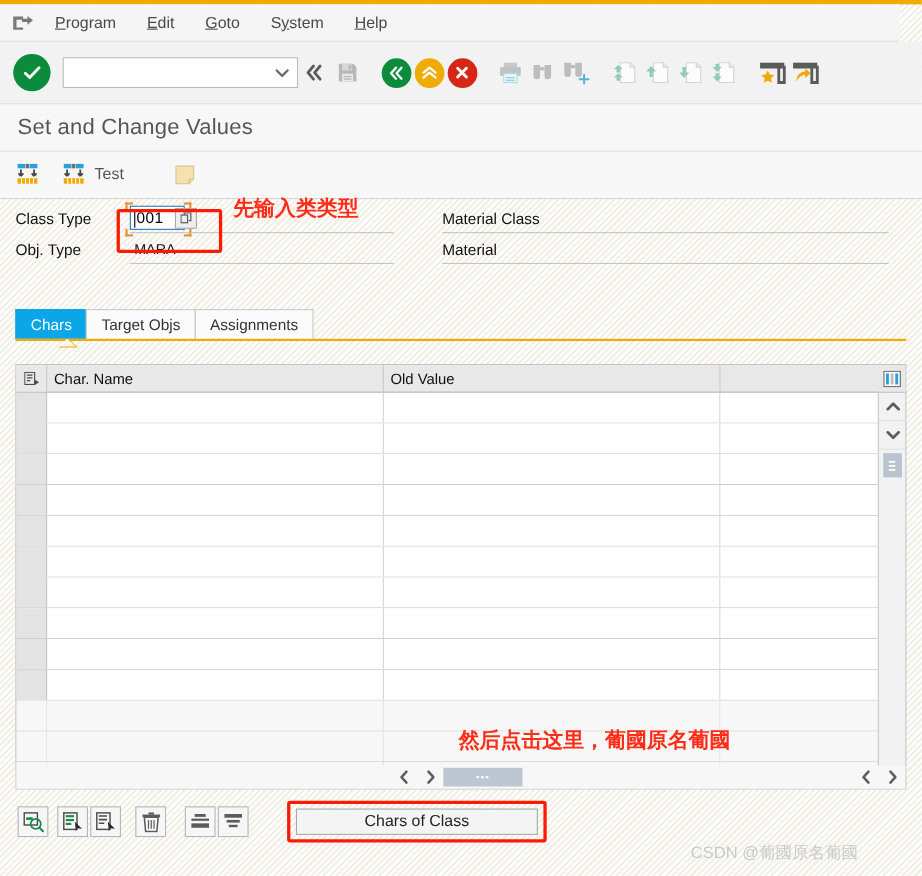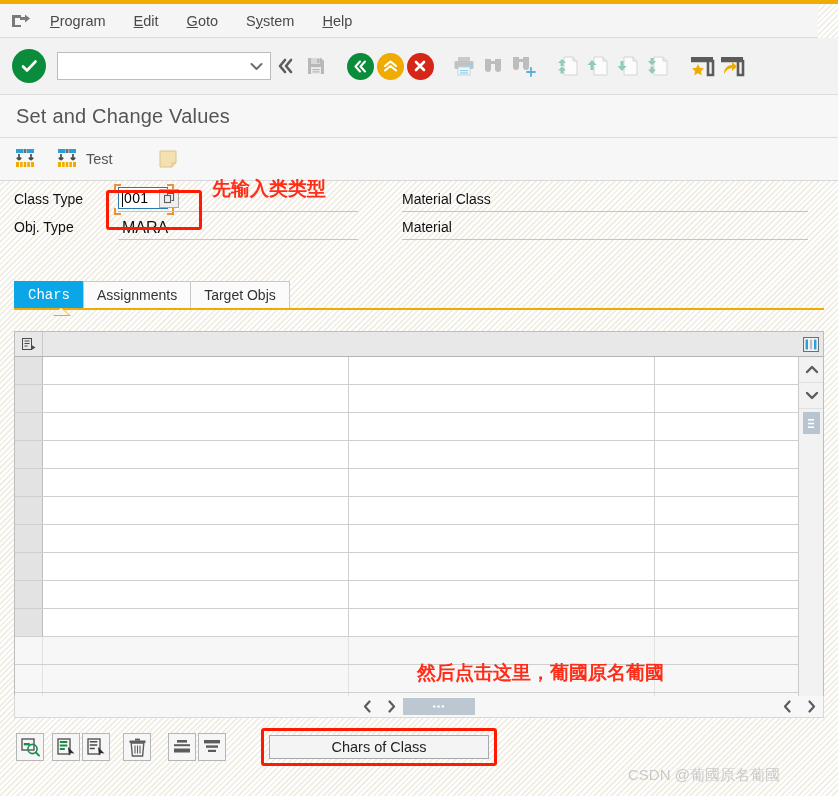--- a/index.html
+++ b/index.html
@@ -66,21 +66,21 @@
     background:#f7f7f7;border-bottom:1px solid #d8d8d8;
     display:flex;align-items:center;
   }
   .app-btn{height:30px;display:flex;align-items:center;padding:0 5px;margin-left:8px;cursor:default;}
   .app-btn .lbl{margin-left:7px;font-size:14.5px;color:#555;}
 
   
   .formarea{position:absolute;left:0;top:181px;width:838px;height:91px;}
   .fld-label{position:absolute;font-size:14px;color:#111;}
   .fld-underline{position:absolute;height:1px;background:#c4c4c4;}
-  .fld-static{position:absolute;font-size:16px;color:#111;}
+  .fld-static{position:absolute;font-size:13px;color:#111;}
 
   .inputbox{
     position:absolute;border:1px solid #2a7ab0;background:#fff;
     display:flex;align-items:center;box-sizing:border-box;
   }
   .inputbox .val{font-size:14px;color:#000;padding-left:5px;letter-spacing:.4px;}
   .caret{position:absolute;width:1px;background:#000;}
   .fld-corner{position:absolute;border-color:#e8923a;border-style:solid;width:5px;height:5px;}
   .f4btn{
     position:absolute;width:20px;height:19px;border:1px solid #a9a9a9;background:#efefef;
@@ -94,21 +94,21 @@
   }
   .redbox{position:absolute;border:3px solid #ff1a00;border-radius:3px;box-sizing:border-box;}
 
   
   .tabstrip{position:absolute;left:14px;top:281px;width:810px;height:27px;display:flex;align-items:flex-end;}
   .tab{
     height:27px;display:flex;align-items:center;justify-content:center;padding:0 13px;
     font-size:14px;box-sizing:border-box;background:#fbfbfb;border:1px solid #c8c8c8;
     border-bottom:none;color:#333;cursor:default;margin-right:-1px;
   }
-  .tab.active{background:#0aa6e8;color:#fff;border-color:#0aa6e8;font-weight:normal;font-family:Liberation Mono, monospace;}
+  .tab.active{background:#0aa6e8;color:#fff;border-color:#0aa6e8;font-weight:normal;}
   .tabline{position:absolute;left:14px;top:308px;width:810px;height:2px;background:#f0ab00;}
   .tabnotch{
     position:absolute;left:53px;top:308px;width:0;height:0;
     border-left:8px solid transparent;border-right:8px solid transparent;
     border-bottom:7px solid #f7f6f1;
   }
   .tabnotch-b{
     position:absolute;left:53px;top:308px;width:0;height:0;
     border-left:9px solid transparent;border-right:9px solid transparent;
     border-bottom:8px solid #f0ab00;
@@ -411,39 +411,45 @@
   </div>
 
   <div class="redbox" style="left:106px;top:190px;width:96px;height:40px"></div>
   <div class="annot" style="left:212px;top:176px">先输入类类型</div>
 
   <div class="tabstrip">
     <div class="tab active">
         <span>Chars</span>
       </div>
     <div class="tab">
+        <span>Target Objs</span>
+      </div>
+    <div class="tab">
         <span>Assignments</span>
-      </div>
-    <div class="tab">
-        <span>Target Objs</span>
       </div>
   </div>
   <div class="tabline"></div>
   <div class="tabnotch-b"></div>
   <div class="tabnotch"></div>
 
   <div class="gridwrap">
     <div class="gridhead">
       <div class="gh-cell gh-sel">
         <svg width="14" height="13" viewBox="0 0 14 13">
           <rect x="0.5" y="0.5" width="9" height="11" fill="none" stroke="#4a4a4a" stroke-width="1"></rect>
           <path d="M2.5 3 h5 M2.5 5.5 h5 M2.5 8 h3" stroke="#4a4a4a" stroke-width="1"></path>
           <path d="M9.5 7 l4 2.5 -4 2.5" fill="#4a4a4a"></path>
         </svg>
       </div>
+      <div class="gh-cell" style="width:306px">
+          <span>Char. Name</span>
+        </div>
+      <div class="gh-cell" style="width:306px">
+          <span>Old Value</span>
+        </div>
       <div class="gh-cell gh-icon" style="margin-left:auto">
         <svg width="16" height="15" viewBox="0 0 16 15">
           <rect x="0.5" y="0.5" width="15" height="14" fill="#fff" stroke="#6e6e6e" stroke-width="1.2"></rect>
           <rect x="2.5" y="2.5" width="2.6" height="10" fill="#2b9fd9"></rect>
           <rect x="6.7" y="2.5" width="2.6" height="10" fill="#bdbdbd"></rect>
           <rect x="10.9" y="2.5" width="2.6" height="10" fill="#2b9fd9"></rect>
         </svg>
       </div>
     </div>
 

